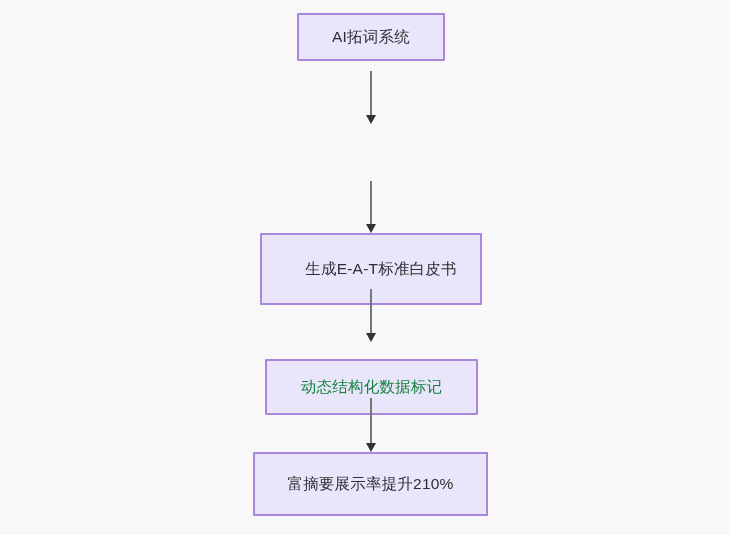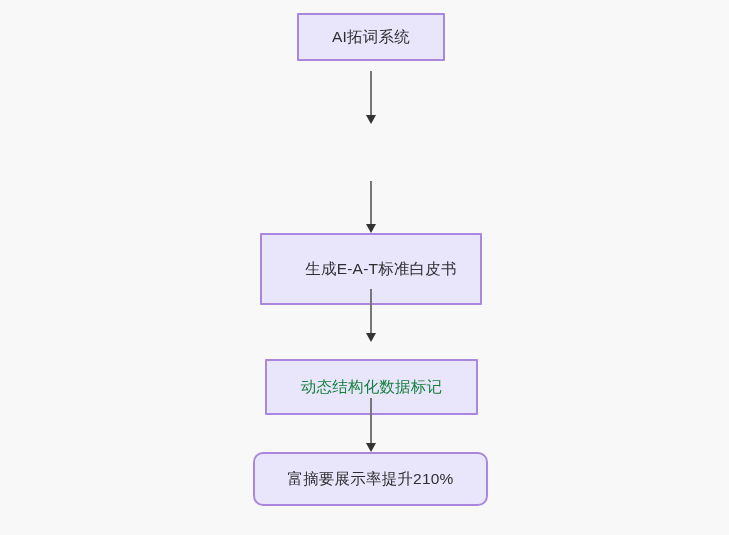--- a/index.html
+++ b/index.html
@@ -89,17 +89,17 @@
 
   <div class="node" id="n4" style="left: 265px; top: 342px; width: 213px; height: 56px; background: rgb(233, 230, 251); border-color: rgb(169, 135, 221); color: #15803d; margin-top: 17px;">
     <span class="node-label">动态结构化数据标记</span>
   </div>
 
   <div class="edge" id="e4" style="left: 371px; top: 398px;">
     <div class="edge-line" style="height: 46px; background: rgb(119, 119, 119);"></div>
     <div class="edge-head" style="top: 45px; border-top-color: rgb(51, 51, 51);"></div>
   </div>
 
-  <div class="node" id="n5" style="left: 253px; top: 452px; width: 235px; height: 54px; background: rgb(233, 230, 251); border-color: rgb(169, 135, 221); color: rgb(47, 47, 51); border-radius: 10px;">
+  <div class="node" id="n5" style="left: 253px; top: 452px; width: 235px; height: 64px; background: rgb(233, 230, 251); border-color: rgb(169, 135, 221); color: rgb(47, 47, 51);">
     <span class="node-label">富摘要展示率提升210%</span>
   </div>
 
 </div>
 
 </body></html>

